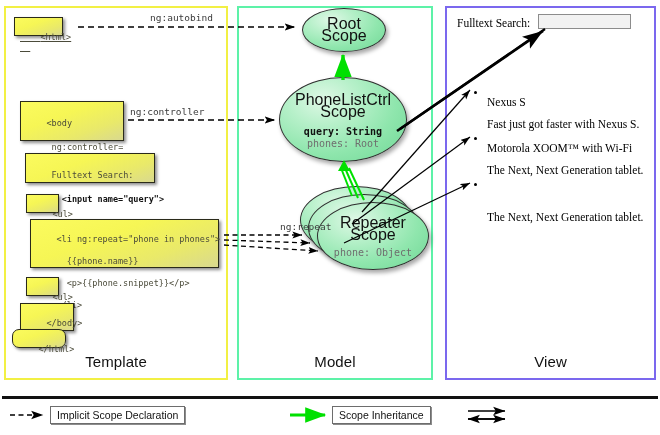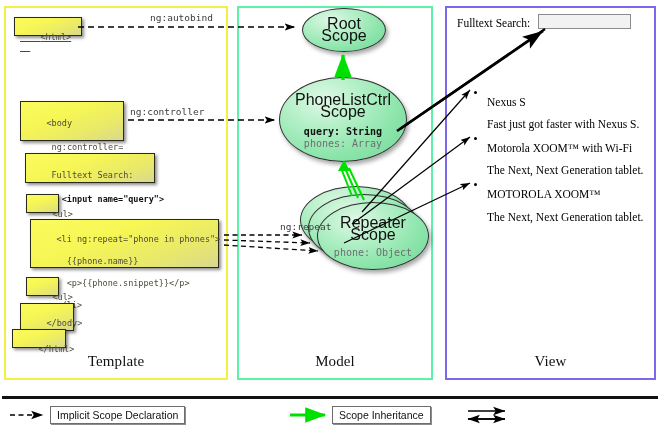--- a/index.html
+++ b/index.html
@@ -11,21 +11,21 @@
   #stage{position:absolute;inset:0;width:660px;height:435px;}
 
   
   .panel{position:absolute;background:#fff;box-sizing:border-box;}
   #panel-template{left:4px;top:6px;width:224px;height:374px;border:2px solid #f2f044;}
   #panel-model{left:237px;top:6px;width:196px;height:374px;border:2px solid #5df2a8;}
   #panel-view{left:445px;top:6px;width:211px;height:374px;border:2px solid #7b68ee;}
 
   .panel-title{
     position:absolute;width:100%;text-align:center;bottom:8px;
-    font-size:15px;color:#111;font-family:Liberation Serif, serif;
+    font-size:15px;color:#111;font-family:Liberation Sans, sans-serif;
     letter-spacing:.1px;
   }
 
   
   .codebox{
     position:absolute;box-sizing:border-box;
     border:1px solid #2a2a1a;
     background:linear-gradient(160deg,#fbfb5e 0%,#f6f655 38%,#e9e96a 72%,#d9d98f 100%);
     box-shadow:2px 2px 3px rgba(0,0,0,.45);
     font-family:"DejaVu Sans Mono","Liberation Mono",monospace;
@@ -95,21 +95,21 @@
   <div class="panel" id="panel-template">
     <div class="panel-title">Template</div>
   </div>
   <div class="panel" id="panel-model">
     <div class="panel-title">Model</div>
   </div>
   <div class="panel" id="panel-view">
     <div class="panel-title">View</div>
   </div>
 
-  <div class="codebox" style="left:14px;top:17px;width:68px;height:19px;text-decoration:underline;">
+  <div class="codebox" style="left:14px;top:17px;width:49px;height:19px;text-decoration:underline;">
     <span>&lt;html&gt;</span>
   </div>
 
   <div class="codebox" style="left:20px;top:101px;width:104px;height:40px;line-height:12px;">
     <span>&lt;body</span><br>
     <span> ng:controller=</span><br>
     <span> "PhoneListCtrl"&gt;</span>
   </div>
 
   <div class="codebox" style="left:25px;top:153px;width:130px;height:30px;line-height:12px;">
@@ -129,34 +129,34 @@
   </div>
 
   <div class="codebox" style="left:26px;top:277px;width:33px;height:19px;">
     <span>&lt;ul&gt;</span>
   </div>
 
   <div class="codebox" style="left:20px;top:303px;width:54px;height:28px;">
     <span>&lt;/body&gt;</span>
   </div>
 
-  <div class="codebox" style="left:12px;top:329px;width:54px;height:19px;">
+  <div class="codebox" style="left:12px;top:329px;width:54px;height:19px;border-radius:7px;">
     <span>&lt;/html&gt;</span>
   </div>
 
   <div class="ellipse" style="left:302px;top:8px;width:84px;height:44px;">
     <div class="etitle" style="top:9px;">Root</div>
     <div class="etitle" style="top:21px;">Scope</div>
   </div>
 
   <div class="ellipse" style="left:279px;top:77px;width:128px;height:85px;">
     <div class="etitle" style="top:16px;">PhoneListCtrl</div>
     <div class="etitle" style="top:28px;">Scope</div>
     <div class="eprop strong" style="top:48px;">query: String</div>
-    <div class="eprop" style="top:60px;">phones: Array</div>
+    <div class="eprop" style="top:60px;">phones: Root</div>
   </div>
 
   <div class="ellipse" style="left:300px;top:186px;width:112px;height:68px;"></div>
   <div class="ellipse" style="left:308px;top:194px;width:112px;height:68px;"></div>
   <div class="ellipse" style="left:317px;top:202px;width:112px;height:68px;">
     <div class="etitle" style="top:14px;">Repeater</div>
     <div class="etitle" style="top:26px;">Scope</div>
     <div class="eprop" style="top:44px;">phone: Object</div>
   </div>
 
@@ -165,21 +165,20 @@
 
   <div class="view-bullet" style="left:474px;top:91px;"></div>
   <div class="view-li" style="left:487px;top:84px;">Nexus S</div>
   <div class="view-li" style="left:487px;top:106px;">Fast just got faster with Nexus S.</div>
 
   <div class="view-bullet" style="left:474px;top:137px;"></div>
   <div class="view-li" style="left:487px;top:130px;">Motorola XOOM™  with Wi-Fi</div>
   <div class="view-li" style="left:487px;top:152px;">The Next, Next Generation tablet.</div>
 
   <div class="view-bullet" style="left:474px;top:183px;"></div>
-  <div class="view-li" style="left:487px;top:176px;">MOTOROLA XOOM™</div>
   <div class="view-li" style="left:487px;top:199px;">The Next, Next Generation tablet.</div>
 
   <div class="arrow-label" style="left:150px;top:12px;">ng:autobind</div>
   <div class="arrow-label" style="left:130px;top:106px;">ng:controller</div>
   <div class="arrow-label" style="left:240px;top:221px;margin-left:40px;">ng:repeat</div>
 
   <svg class="ov" viewBox="0 0 660 435">
     <defs>
       <marker id="ah-black" markerWidth="9" markerHeight="9" refX="7.4" refY="3" orient="auto">
         <path d="M0,0.4 L7.6,3 L0,5.6 L1.6,3 Z" fill="#000"></path>

